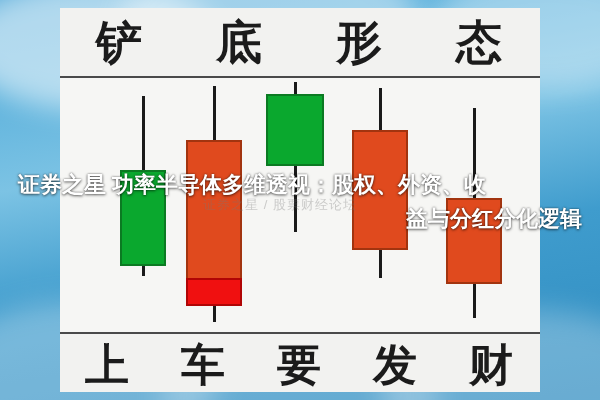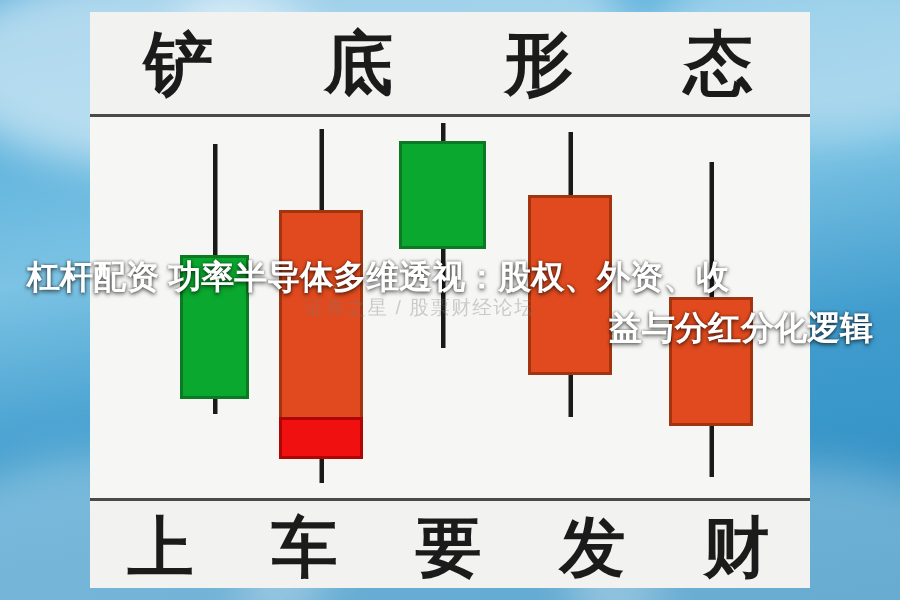--- a/index.html
+++ b/index.html
@@ -188,17 +188,17 @@
       <span class="banner-char">要</span>
       <span class="banner-char">发</span>
       <span class="banner-char">财</span>
     </div>
 
   </div>
 
   <div id="watermark">证券之星 / 股票财经论坛</div>
 
   <div id="overlay-title">
-    <span>杠杆配资 功率半导体多维透视：股权、外资、收</span>
+    <span>证券之星 功率半导体多维透视：股权、外资、收</span>
     <span class="line2">益与分红分化逻辑</span>
   </div>
 
 </div>
 
 </body></html>

